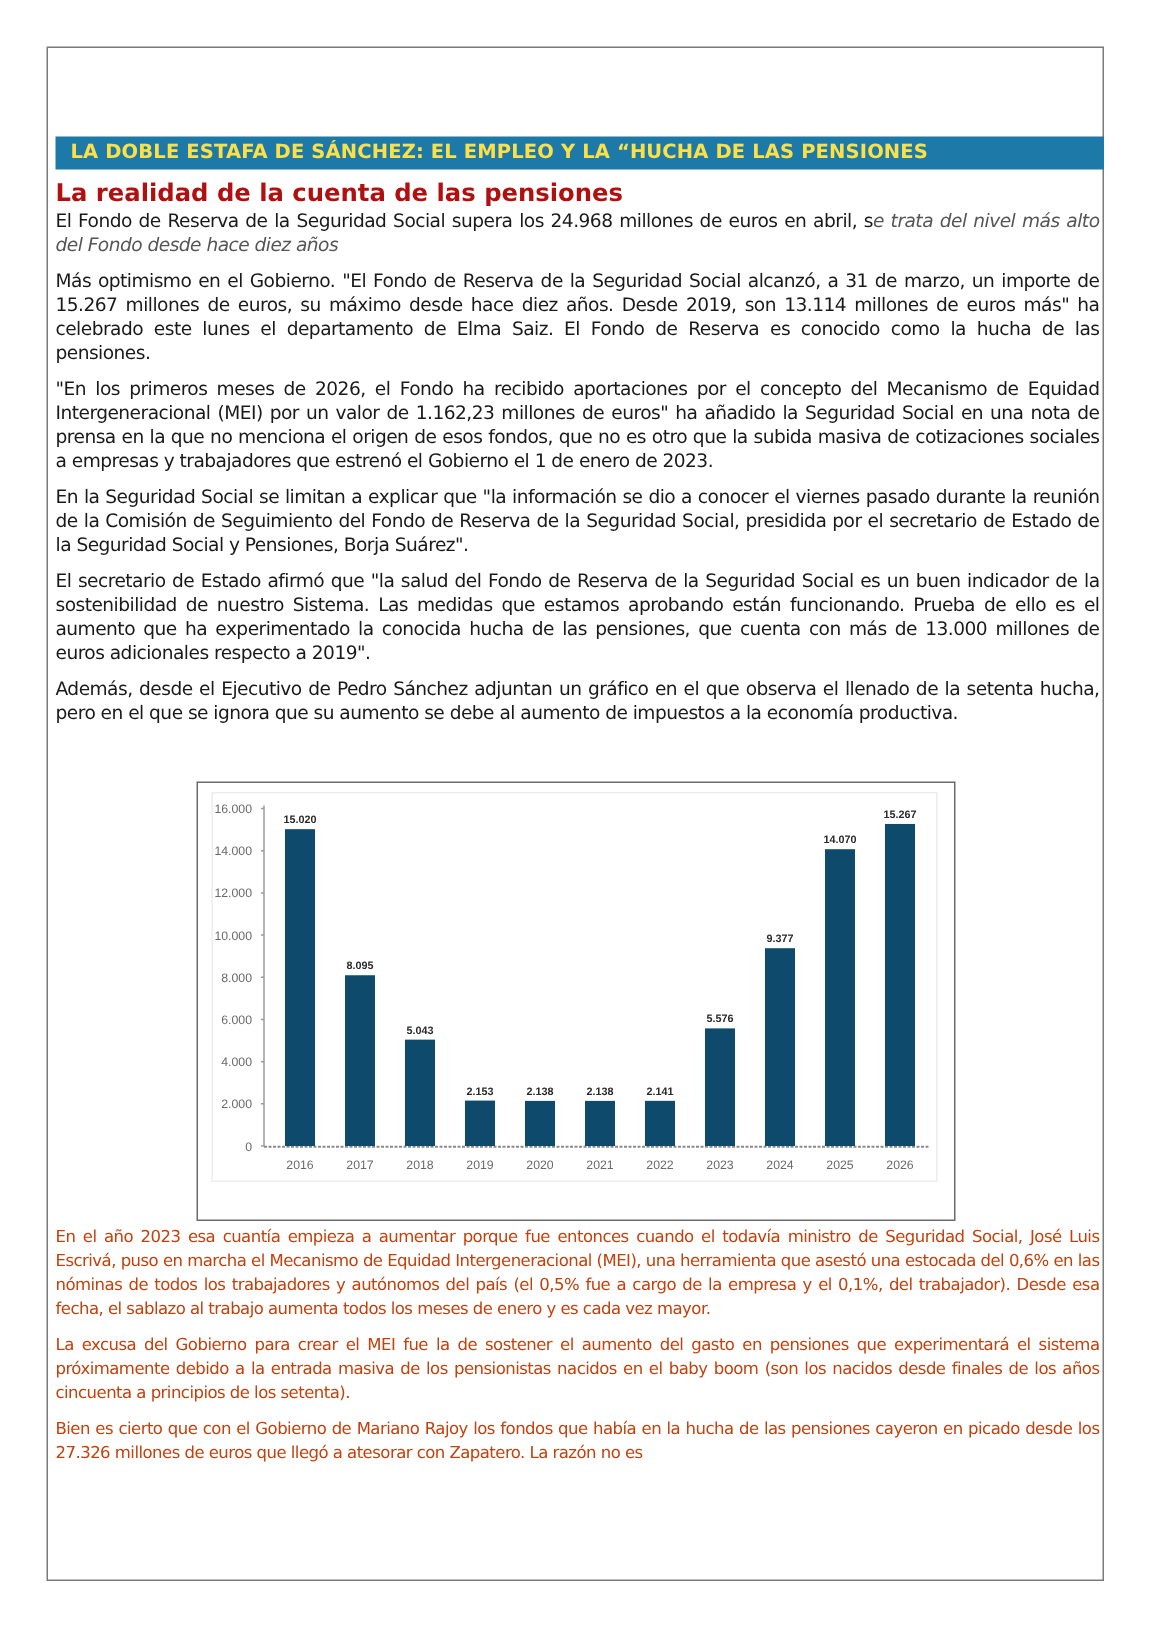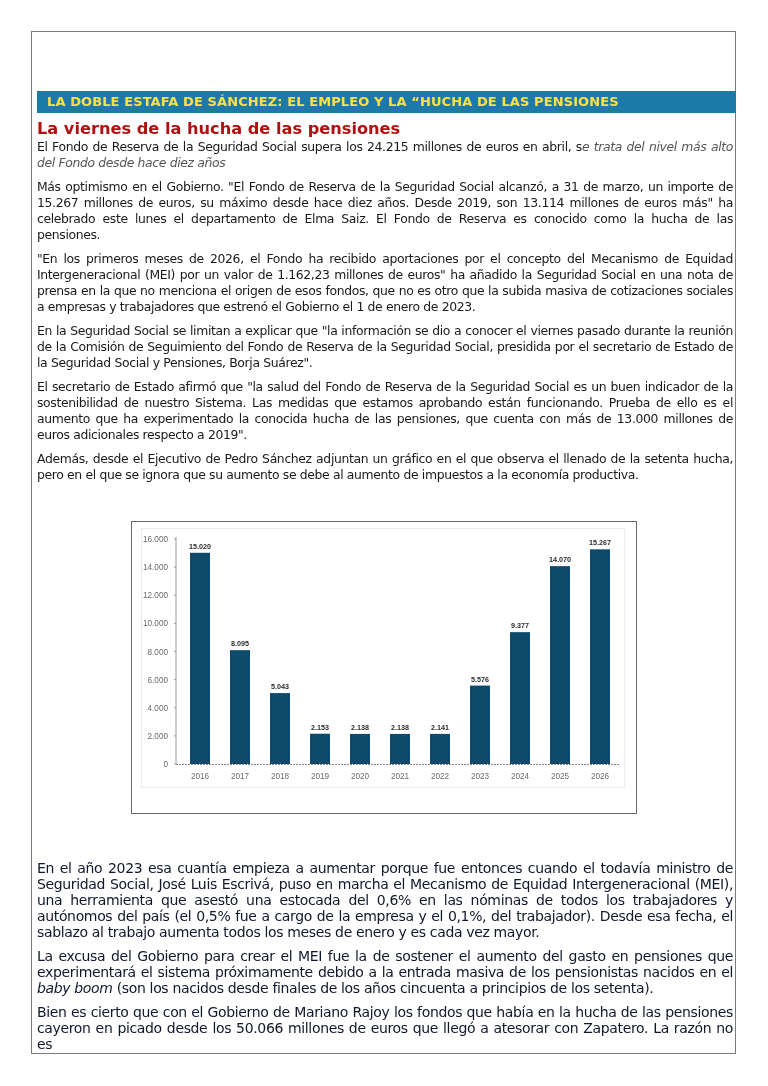--- a/index.html
+++ b/index.html
@@ -29,33 +29,33 @@
     .chart-box {
       position: absolute; left: 131px; top: 521px; width: 506px; height: 293px;
       border: 1px solid #6a6a6a; box-sizing: border-box; background: #fff;
     }
     .chart-panel {
       position: absolute; left: 9px; top: 6px; width: 484px; height: 260px;
       border: 1px solid #ececec; box-sizing: border-box; background: #fff;
     }
     .chart-svg { position: absolute; left: 0; top: 0; }
     .lower { position: absolute; left: 37px; top: 817px; width: 696px;
-      font-family: "DejaVu Sans", sans-serif; font-size: 14px; color: #0f172a;
-      letter-spacing: -0.35px; margin-top: 43px; }
-    .baby { font-style: italic; }
+      font-family: "DejaVu Sans", sans-serif; font-size: 11px; color: #c2410c;
+      letter-spacing: -0.35px; }
+    .baby { }
   </style>
 </head>
 <body>
 
 <div class="page-frame"></div>
 
 <div class="content">
   <div class="banner">LA DOBLE ESTAFA DE SÁNCHEZ: EL EMPLEO Y LA “HUCHA DE LAS PENSIONES</div>
-  <div class="subtitle">La viernes de la hucha de las pensiones</div>
-  <div class="lead"><span>El Fondo de Reserva de la Seguridad Social supera los 24.215 millones de euros en abril, s</span><span class="ital">e trata del nivel más alto del Fondo desde hace diez años</span></div>
+  <div class="subtitle">La realidad de la cuenta de las pensiones</div>
+  <div class="lead"><span>El Fondo de Reserva de la Seguridad Social supera los 24.968 millones de euros en abril, s</span><span class="ital">e trata del nivel más alto del Fondo desde hace diez años</span></div>
   <p>Más optimismo en el Gobierno. "El Fondo de Reserva de la Seguridad Social alcanzó, a 31 de marzo, un importe de 15.267 millones de euros, su máximo desde hace diez años. Desde 2019, son 13.114 millones de euros más" ha celebrado este lunes el departamento de Elma Saiz. El Fondo de Reserva es conocido como la hucha de las pensiones.</p>
   <p>"En los primeros meses de 2026, el Fondo ha recibido aportaciones por el concepto del Mecanismo de Equidad Intergeneracional (MEI) por un valor de 1.162,23 millones de euros" ha añadido la Seguridad Social en una nota de prensa en la que no menciona el origen de esos fondos, que no es otro que la subida masiva de cotizaciones sociales a empresas y trabajadores que estrenó el Gobierno el 1 de enero de 2023.</p>
   <p>En la Seguridad Social se limitan a explicar que "la información se dio a conocer el viernes pasado durante la reunión de la Comisión de Seguimiento del Fondo de Reserva de la Seguridad Social, presidida por el secretario de Estado de la Seguridad Social y Pensiones, Borja Suárez".</p>
   <p>El secretario de Estado afirmó que "la salud del Fondo de Reserva de la Seguridad Social es un buen indicador de la sostenibilidad de nuestro Sistema. Las medidas que estamos aprobando están funcionando. Prueba de ello es el aumento que ha experimentado la conocida hucha de las pensiones, que cuenta con más de 13.000 millones de euros adicionales respecto a 2019".</p>
   <p>Además, desde el Ejecutivo de Pedro Sánchez adjuntan un gráfico en el que observa el llenado de la setenta hucha, pero en el que se ignora que su aumento se debe al aumento de impuestos a la economía productiva.</p>
 </div>
 
 <div class="chart-box">
   <div class="chart-panel">
     <svg class="chart-svg" id="chart" width="484" height="260">
@@ -112,14 +112,14 @@
         <rect x="448" y="20.30781250000001" width="20" height="214.6921875" fill="#0e4a6b"></rect>
         <text x="458" y="16.30781250000001" text-anchor="middle" font-size="7.2" font-weight="bold" fill="#2a2a2a" font-family="Liberation Sans, sans-serif">15.267</text>
         <text x="458" y="250" text-anchor="middle" font-size="8.2" fill="#6a6a6a" font-family="Liberation Sans, sans-serif">2026</text>
       </svg>
   </div>
 </div>
 
 <div class="lower">
   <p>En el año 2023 esa cuantía empieza a aumentar porque fue entonces cuando el todavía ministro de Seguridad Social, José Luis Escrivá, puso en marcha el Mecanismo de Equidad Intergeneracional (MEI), una herramienta que asestó una estocada del 0,6% en las nóminas de todos los trabajadores y autónomos del país (el 0,5% fue a cargo de la empresa y el 0,1%, del trabajador). Desde esa fecha, el sablazo al trabajo aumenta todos los meses de enero y es cada vez mayor.</p>
   <p><span>La excusa del Gobierno para crear el MEI fue la de sostener el aumento del gasto en pensiones que experimentará el sistema próximamente debido a la entrada masiva de los pensionistas nacidos en el </span><span class="baby">baby boom</span><span> (son los nacidos desde finales de los años cincuenta a principios de los setenta).</span></p>
-  <p>Bien es cierto que con el Gobierno de Mariano Rajoy los fondos que había en la hucha de las pensiones cayeron en picado desde los 50.066 millones de euros que llegó a atesorar con Zapatero. La razón no es</p>
+  <p>Bien es cierto que con el Gobierno de Mariano Rajoy los fondos que había en la hucha de las pensiones cayeron en picado desde los 27.326 millones de euros que llegó a atesorar con Zapatero. La razón no es</p>
 </div>
 
 </body></html>

